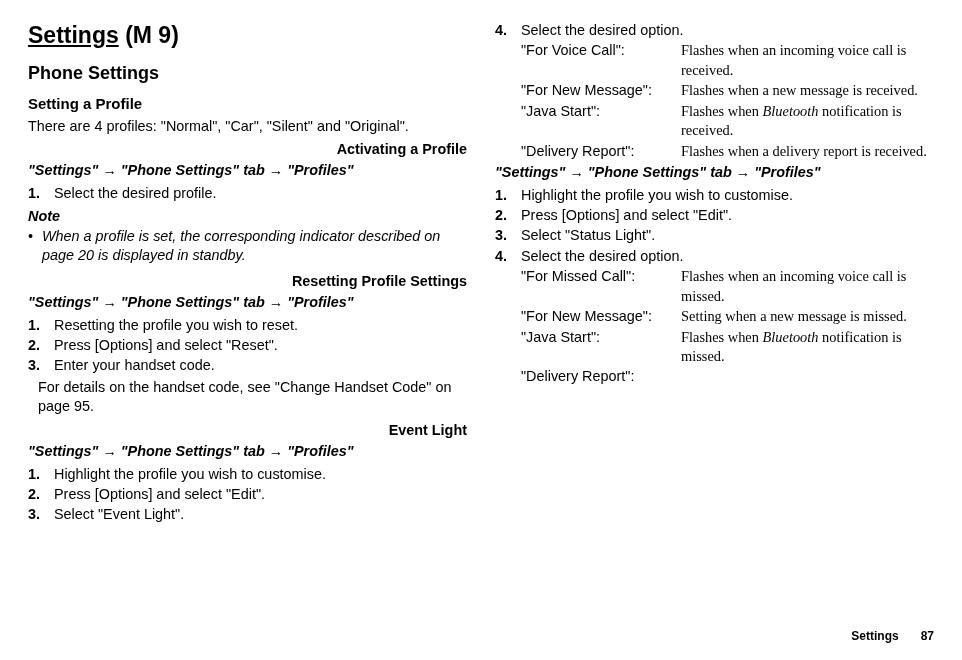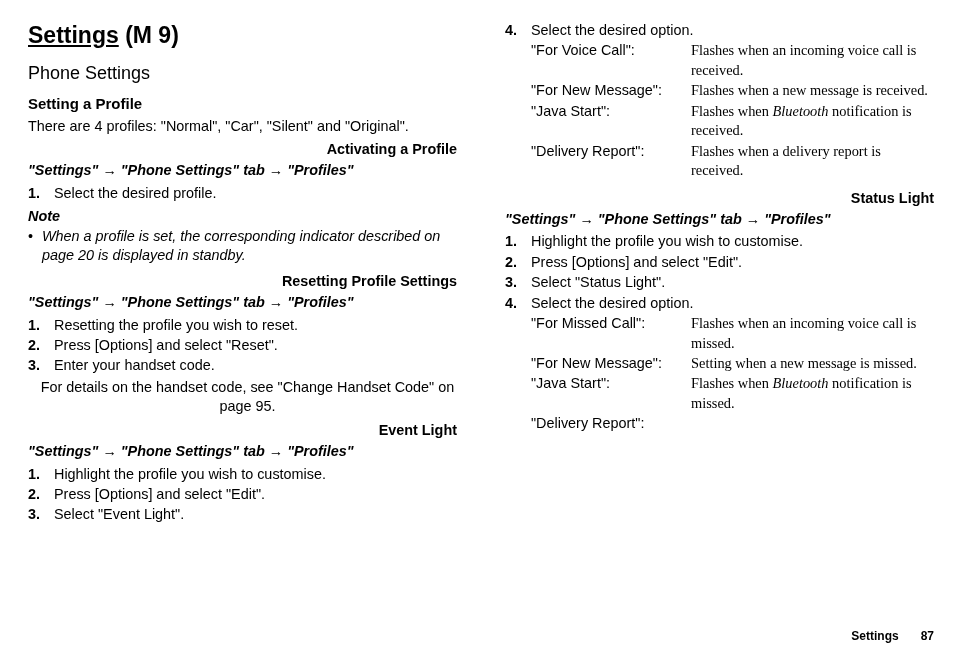--- a/index.html
+++ b/index.html
@@ -10,41 +10,41 @@
       padding: 20px 28px 16px 28px;
       width: 962px;
       height: 660px;
       box-sizing: border-box;
       color: #000;
       display: flex;
       flex-direction: column;
     }
     .cols {
       display: flex;
-      gap: 48px;
+      gap: 28px;
       flex: 1;
     }
     .col {
       flex: 1;
       min-width: 0;
     }
     .page-title {
       font-size: 23px;
       font-weight: bold;
       margin: 0 0 10px 0;
     }
     .page-title .suffix {
       font-weight: bold;
     }
     .underline {
       text-decoration: underline;
     }
     .h2 {
       font-size: 18px;
-      font-weight: normal;
+      font-weight: bold;
       margin: 4px 0 9px 0;
     }
     .h3 {
       font-size: 15px;
       font-weight: bold;
       margin: 4px 0 2px 0;
     }
     .h4 {
       font-size: 14.4px;
       font-weight: bold;
@@ -90,21 +90,20 @@
       display: flex;
       font-style: italic;
     }
     ul.notebullet .bull {
       min-width: 14px;
       font-style: normal;
     }
     .subindent {
       margin-left: 10px;
       margin-top: 2px;
-      text-align: center;
     }
     .optrow {
       display: flex;
       margin: 0 0 1px 26px;
     }
     .optkey {
       min-width: 160px;
       flex-shrink: 0;
     }
     .optval {
@@ -220,21 +219,20 @@
         <div class="optrow">
           <div class="optkey">"Java Start":</div>
           <div class="optval">Flashes when <span class="bt-italic">Bluetooth</span> notification is received.</div>
         </div>
         <div class="optrow">
           <div class="optkey">"Delivery Report":</div>
           <div class="optval">Flashes when a delivery report is received.</div>
         </div>
       </div>
 
-    <div class="h4" style="margin-top:8px">Status Light</div>
     <div class="navpath">"Settings" → "Phone Settings" tab → "Profiles"</div>
     <ol class="steps">
       <li>
           <span class="num">1.</span>
           <span class="txt">Highlight the profile you wish to customise.</span>
         </li>
       <li>
           <span class="num">2.</span>
           <span class="txt">Press [Options] and select "Edit".</span>
         </li>

